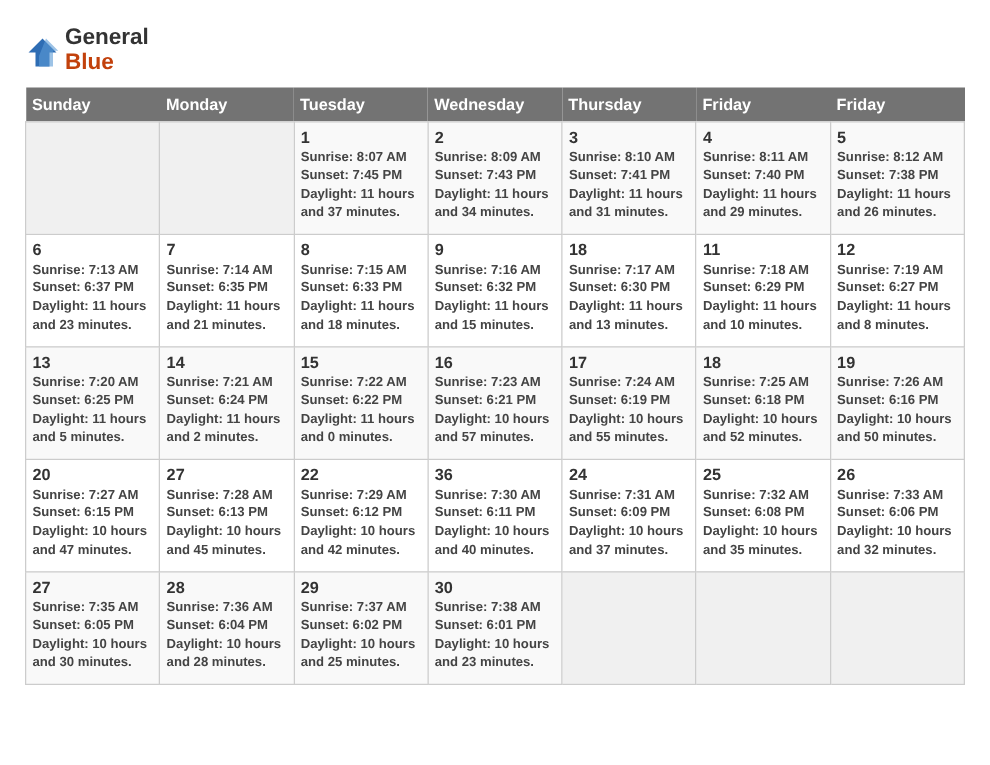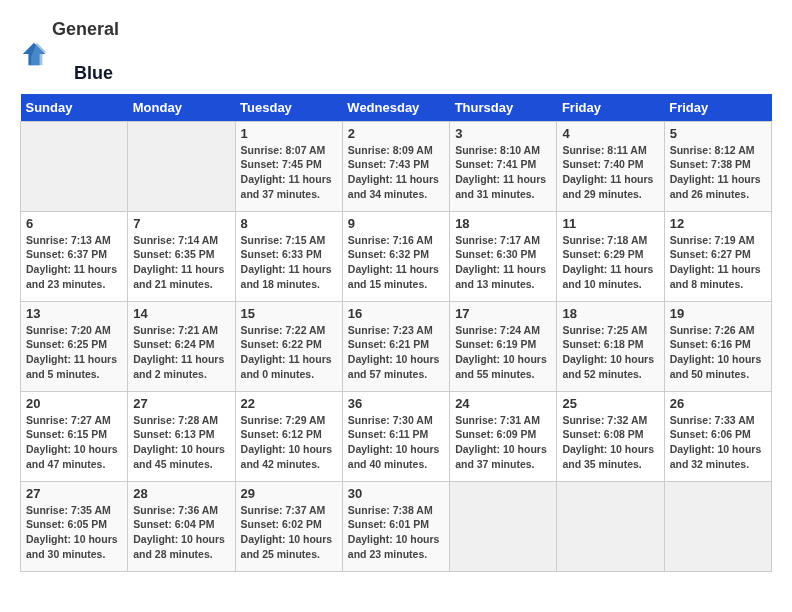--- a/index.html
+++ b/index.html
@@ -19,24 +19,23 @@
     .logo {
       display: flex;
       align-items: center;
     }
     .logo-text {
       display: flex;
       flex-direction: column;
       font-size: 18px;
       font-weight: bold;
       line-height: 1.1;
-      gap: 24px;
     }
     .logo-general { color: #333; }
-    .logo-blue { color: #0f172a; margin-left: 22px; }
+    .logo-blue { color: #c2410c; }
     .logo-icon {
       width: 28px;
       height: 28px;
       margin-right: 4px;
       margin-top: 4px;
     }
     .title-block {
       text-align: right;
     }
     .title-block h1 {
@@ -48,21 +47,21 @@
       font-size: 16px;
       color: #555;
       font-weight: normal;
     }
     table {
       width: 100%;
       border-collapse: collapse;
       font-size: 11px;
     }
     thead tr th {
-      background-color: #1d4ed8;
+      background-color: #737373;
       color: #fff;
       padding: 6px 5px;
       text-align: left;
       font-size: 13px;
       font-weight: bold;
     }
     tbody tr td {
       border: 1px solid #ccc;
       vertical-align: top;
       padding: 4px 5px;

